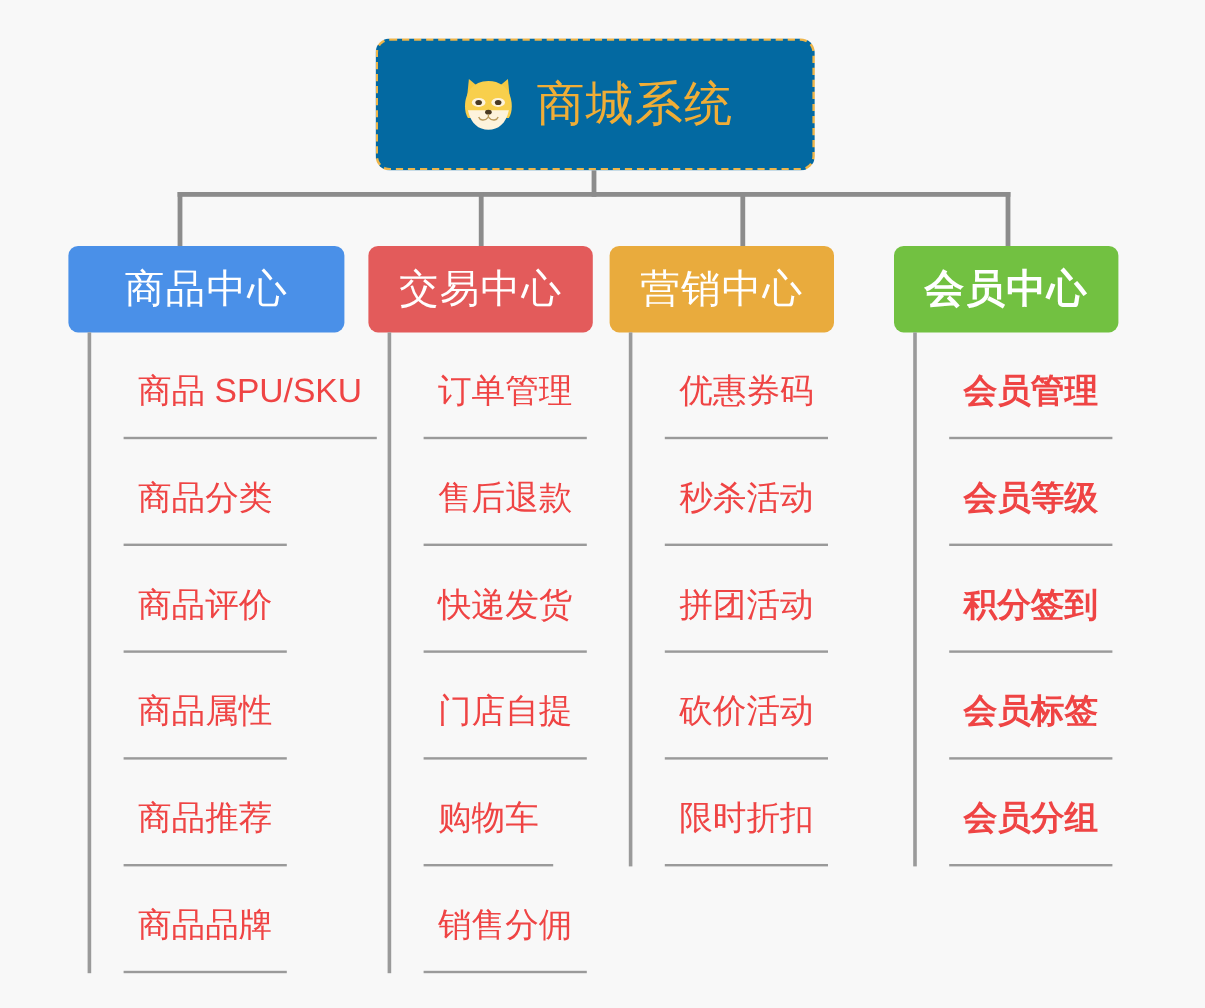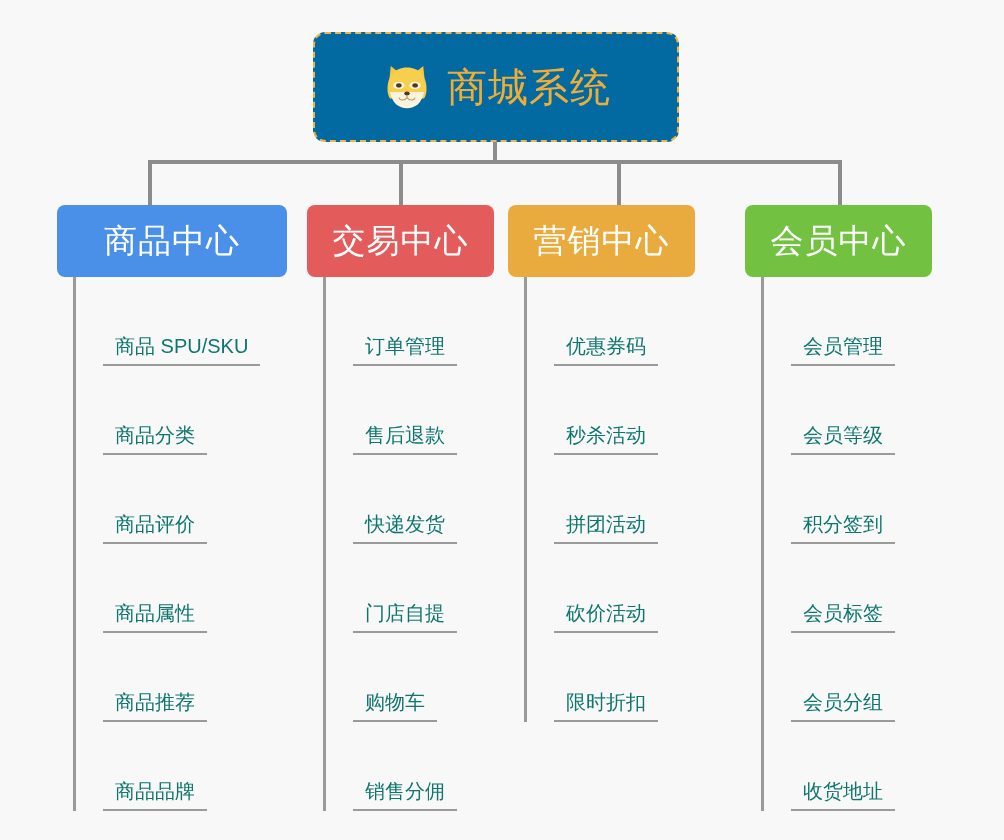--- a/index.html
+++ b/index.html
@@ -109,33 +109,33 @@
 
   .leaf {
     position: relative;
     height: 89px;
     display: flex;
     align-items: flex-end;
     box-sizing: border-box;
   }
   .leaf-inner {
     margin-left: 30px;
-    padding: 0 12px 7px 12px;
+    padding: 0 12px 22px 12px;
     border-bottom: 2px solid #9a9a9a;
-    font-size: 20px;
-    color: #0f766e;
+    font-size: 28px;
+    color: #ef4444;
     line-height: 1.1;
     white-space: nowrap;
   }
 
   
   .branch-1 { left: 57px;  width: 230px; }
   .branch-2 { left: 307px; width: 187px; }
   .branch-3 { left: 508px; width: 187px; }
-  .branch-4 { left: 745px; width: 187px; }
+  .branch-4 { left: 745px; width: 187px; font-weight: bold; }
 
   .branch-1 .branch-body,
   .branch-2 .branch-body,
   .branch-3 .branch-body,
   .branch-4 .branch-body { margin-left: 16px; }
 </style>
 </head>
 <body style="background: rgb(248, 248, 248);">
 
 <div id="mindmap">
@@ -264,19 +264,16 @@
         </div>
       <div class="leaf">
           <span class="leaf-inner">积分签到</span>
         </div>
       <div class="leaf">
           <span class="leaf-inner">会员标签</span>
         </div>
       <div class="leaf">
           <span class="leaf-inner">会员分组</span>
         </div>
-      <div class="leaf">
-          <span class="leaf-inner">收货地址</span>
-        </div>
     </div>
   </div>
 
 </div>
 
 </body></html>

